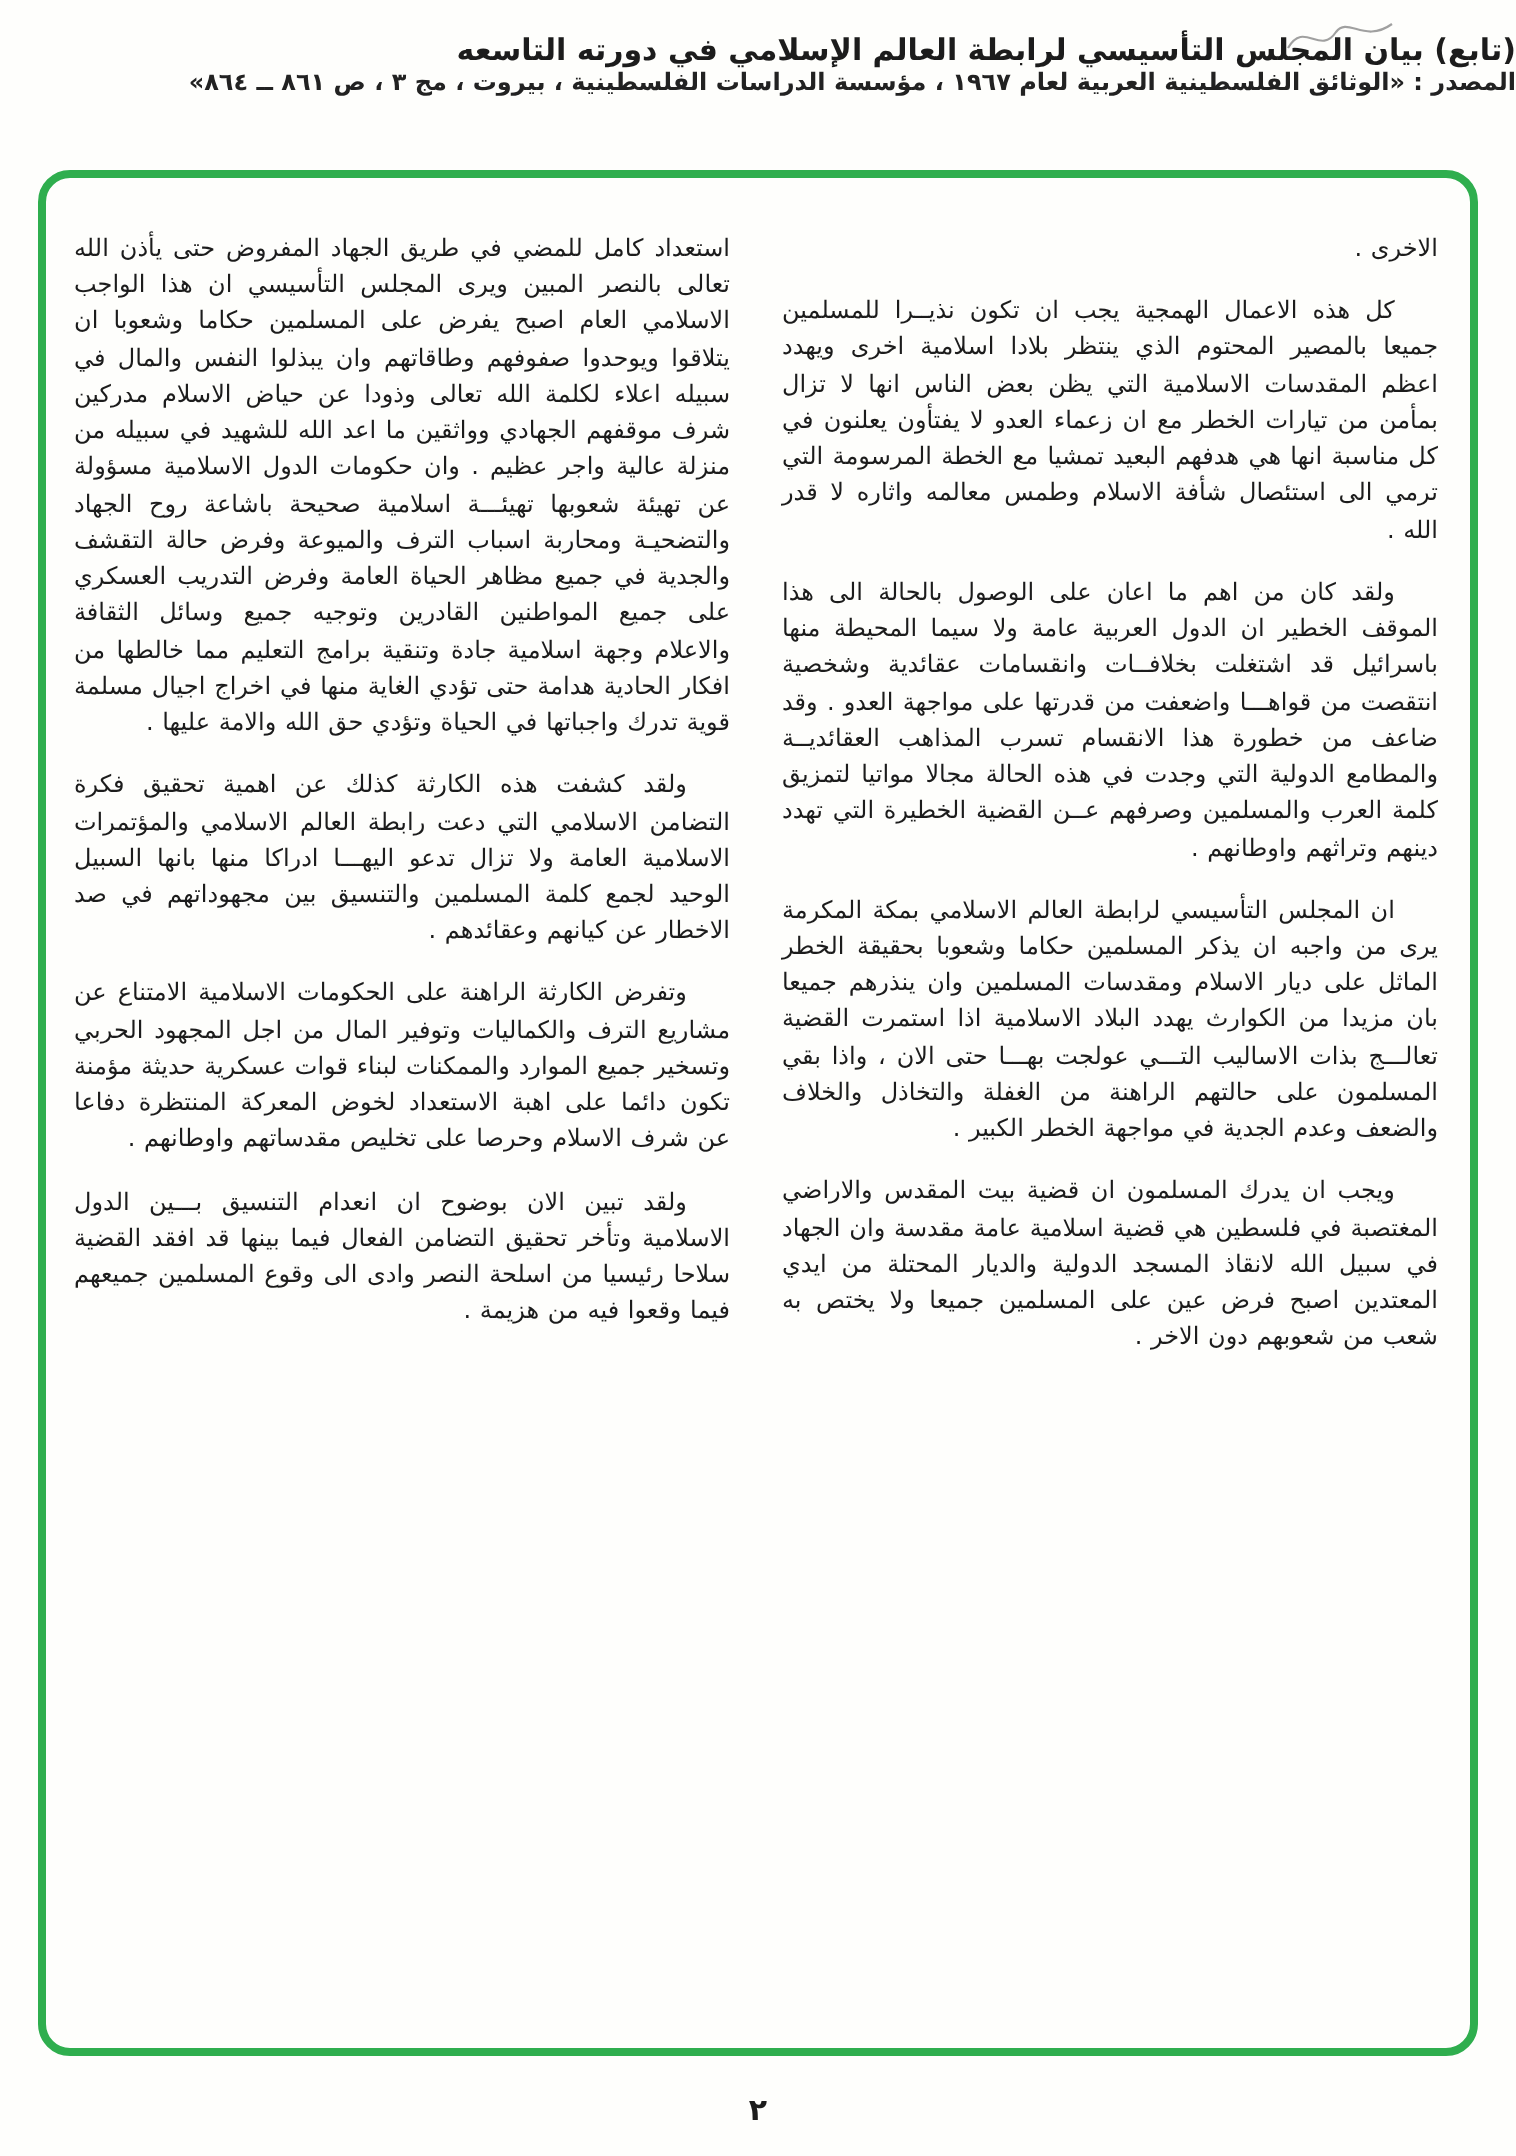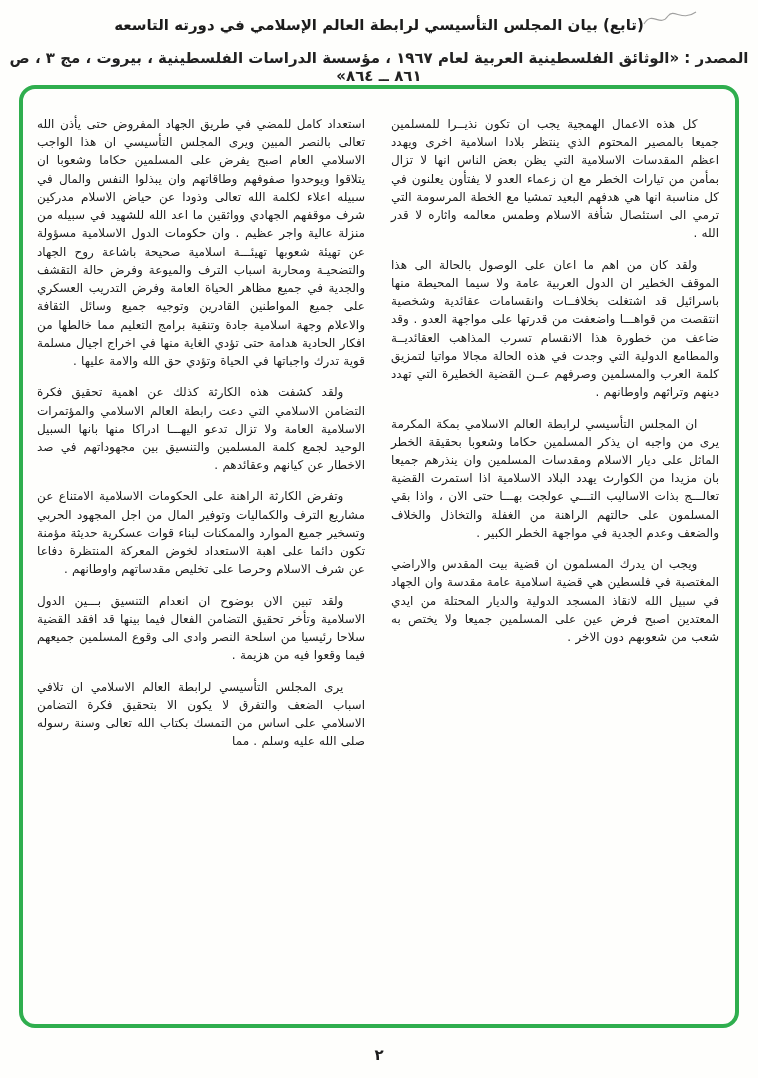--- a/index.html
+++ b/index.html
@@ -11,33 +11,33 @@
     position: relative;
     width: 758px;
     height: 1078px;
     background: #fefefc;
     font-family: "DejaVu Sans", sans-serif;
     direction: rtl;
     color: #1c1c1c;
     overflow: hidden;
   }
   .doc-header {
-    text-align: center;
+    text-align: right;
     padding-top: 16px;
   }
   .doc-title {
     font-size: 15px;
     font-weight: bold;
     margin: 0;
     letter-spacing: 0;
   }
   .doc-source {
-    font-size: 15px;
+    font-size: 12px;
     font-weight: bold;
-    margin-top: 15px;
+    margin-top: 0;
     color: #222;
   }
   .frame {
     position: absolute;
     top: 85px;
     left: 19px;
     right: 19px;
     bottom: 50px;
     border: 4.5px solid #2fae4e;
     border-radius: 16px;
@@ -96,32 +96,32 @@
 
   <div class="doc-header">
     <h1 class="doc-title">(تابع) بيان المجلس التأسيسي لرابطة العالم الإسلامي في دورته التاسعه</h1>
     <div class="doc-source">المصدر : «الوثائق الفلسطينية العربية لعام ١٩٦٧ ، مؤسسة الدراسات الفلسطينية ، بيروت ، مج ٣ ، ص ٨٦١ ــ ٨٦٤»</div>
   </div>
 
   <div class="frame" style="border-color: rgb(47, 174, 78);">
     <div class="columns">
 
       <div class="col">
+        <p class="no-indent">الاخرى .</p>
         <p>كل هذه الاعمال الهمجية يجب ان تكون نذيــرا للمسلمين جميعا بالمصير المحتوم الذي ينتظر بلادا اسلامية اخرى ويهدد اعظم المقدسات الاسلامية التي يظن بعض الناس انها لا تزال بمأمن من تيارات الخطر مع ان زعماء العدو لا يفتأون يعلنون في كل مناسبة انها هي هدفهم البعيد تمشيا مع الخطة المرسومة التي ترمي الى استئصال شأفة الاسلام وطمس معالمه واثاره لا قدر الله .</p>
         <p>ولقد كان من اهم ما اعان على الوصول بالحالة الى هذا الموقف الخطير ان الدول العربية عامة ولا سيما المحيطة منها باسرائيل قد اشتغلت بخلافــات وانقسامات عقائدية وشخصية انتقصت من قواهـــا واضعفت من قدرتها على مواجهة العدو . وقد ضاعف من خطورة هذا الانقسام تسرب المذاهب العقائديــة والمطامع الدولية التي وجدت في هذه الحالة مجالا مواتيا لتمزيق كلمة العرب والمسلمين وصرفهم عــن القضية الخطيرة التي تهدد دينهم وتراثهم واوطانهم .</p>
         <p>ان المجلس التأسيسي لرابطة العالم الاسلامي بمكة المكرمة يرى من واجبه ان يذكر المسلمين حكاما وشعوبا بحقيقة الخطر الماثل على ديار الاسلام ومقدسات المسلمين وان ينذرهم جميعا بان مزيدا من الكوارث يهدد البلاد الاسلامية اذا استمرت القضية تعالـــج بذات الاساليب التـــي عولجت بهـــا حتى الان ، واذا بقي المسلمون على حالتهم الراهنة من الغفلة والتخاذل والخلاف والضعف وعدم الجدية في مواجهة الخطر الكبير .</p>
         <p>ويجب ان يدرك المسلمون ان قضية بيت المقدس والاراضي المغتصبة في فلسطين هي قضية اسلامية عامة مقدسة وان الجهاد في سبيل الله لانقاذ المسجد الدولية والديار المحتلة من ايدي المعتدين اصبح فرض عين على المسلمين جميعا ولا يختص به شعب من شعوبهم دون الاخر .</p>
       </div>
 
       <div class="col">
         <p class="no-indent">استعداد كامل للمضي في طريق الجهاد المفروض حتى يأذن الله تعالى بالنصر المبين ويرى المجلس التأسيسي ان هذا الواجب الاسلامي العام اصبح يفرض على المسلمين حكاما وشعوبا ان يتلاقوا ويوحدوا صفوفهم وطاقاتهم وان يبذلوا النفس والمال في سبيله اعلاء لكلمة الله تعالى وذودا عن حياض الاسلام مدركين شرف موقفهم الجهادي وواثقين ما اعد الله للشهيد في سبيله من منزلة عالية واجر عظيم . وان حكومات الدول الاسلامية مسؤولة عن تهيئة شعوبها تهيئـــة اسلامية صحيحة باشاعة روح الجهاد والتضحيـة ومحاربة اسباب الترف والميوعة وفرض حالة التقشف والجدية في جميع مظاهر الحياة العامة وفرض التدريب العسكري على جميع المواطنين القادرين وتوجيه جميع وسائل الثقافة والاعلام وجهة اسلامية جادة وتنقية برامج التعليم مما خالطها من افكار الحادية هدامة حتى تؤدي الغاية منها في اخراج اجيال مسلمة قوية تدرك واجباتها في الحياة وتؤدي حق الله والامة عليها .</p>
         <p>ولقد كشفت هذه الكارثة كذلك عن اهمية تحقيق فكرة التضامن الاسلامي التي دعت رابطة العالم الاسلامي والمؤتمرات الاسلامية العامة ولا تزال تدعو اليهـــا ادراكا منها بانها السبيل الوحيد لجمع كلمة المسلمين والتنسيق بين مجهوداتهم في صد الاخطار عن كيانهم وعقائدهم .</p>
         <p>وتفرض الكارثة الراهنة على الحكومات الاسلامية الامتناع عن مشاريع الترف والكماليات وتوفير المال من اجل المجهود الحربي وتسخير جميع الموارد والممكنات لبناء قوات عسكرية حديثة مؤمنة تكون دائما على اهبة الاستعداد لخوض المعركة المنتظرة دفاعا عن شرف الاسلام وحرصا على تخليص مقدساتهم واوطانهم .</p>
         <p>ولقد تبين الان بوضوح ان انعدام التنسيق بـــين الدول الاسلامية وتأخر تحقيق التضامن الفعال فيما بينها قد افقد القضية سلاحا رئيسيا من اسلحة النصر وادى الى وقوع المسلمين جميعهم فيما وقعوا فيه من هزيمة .</p>
-        <p>يرى المجلس التأسيسي لرابطة العالم الاسلامي ان تلافي اسباب الضعف والتفرق لا يكون الا بتحقيق فكرة التضامن الاسلامي على اساس من التمسك بكتاب الله تعالى وسنة رسوله صلى الله عليه وسلم . مما</p>
       </div>
 
     </div>
   </div>
 
   <div class="doc-footer">
     <span class="page-number">٢</span>
   </div>
 
 </div>

